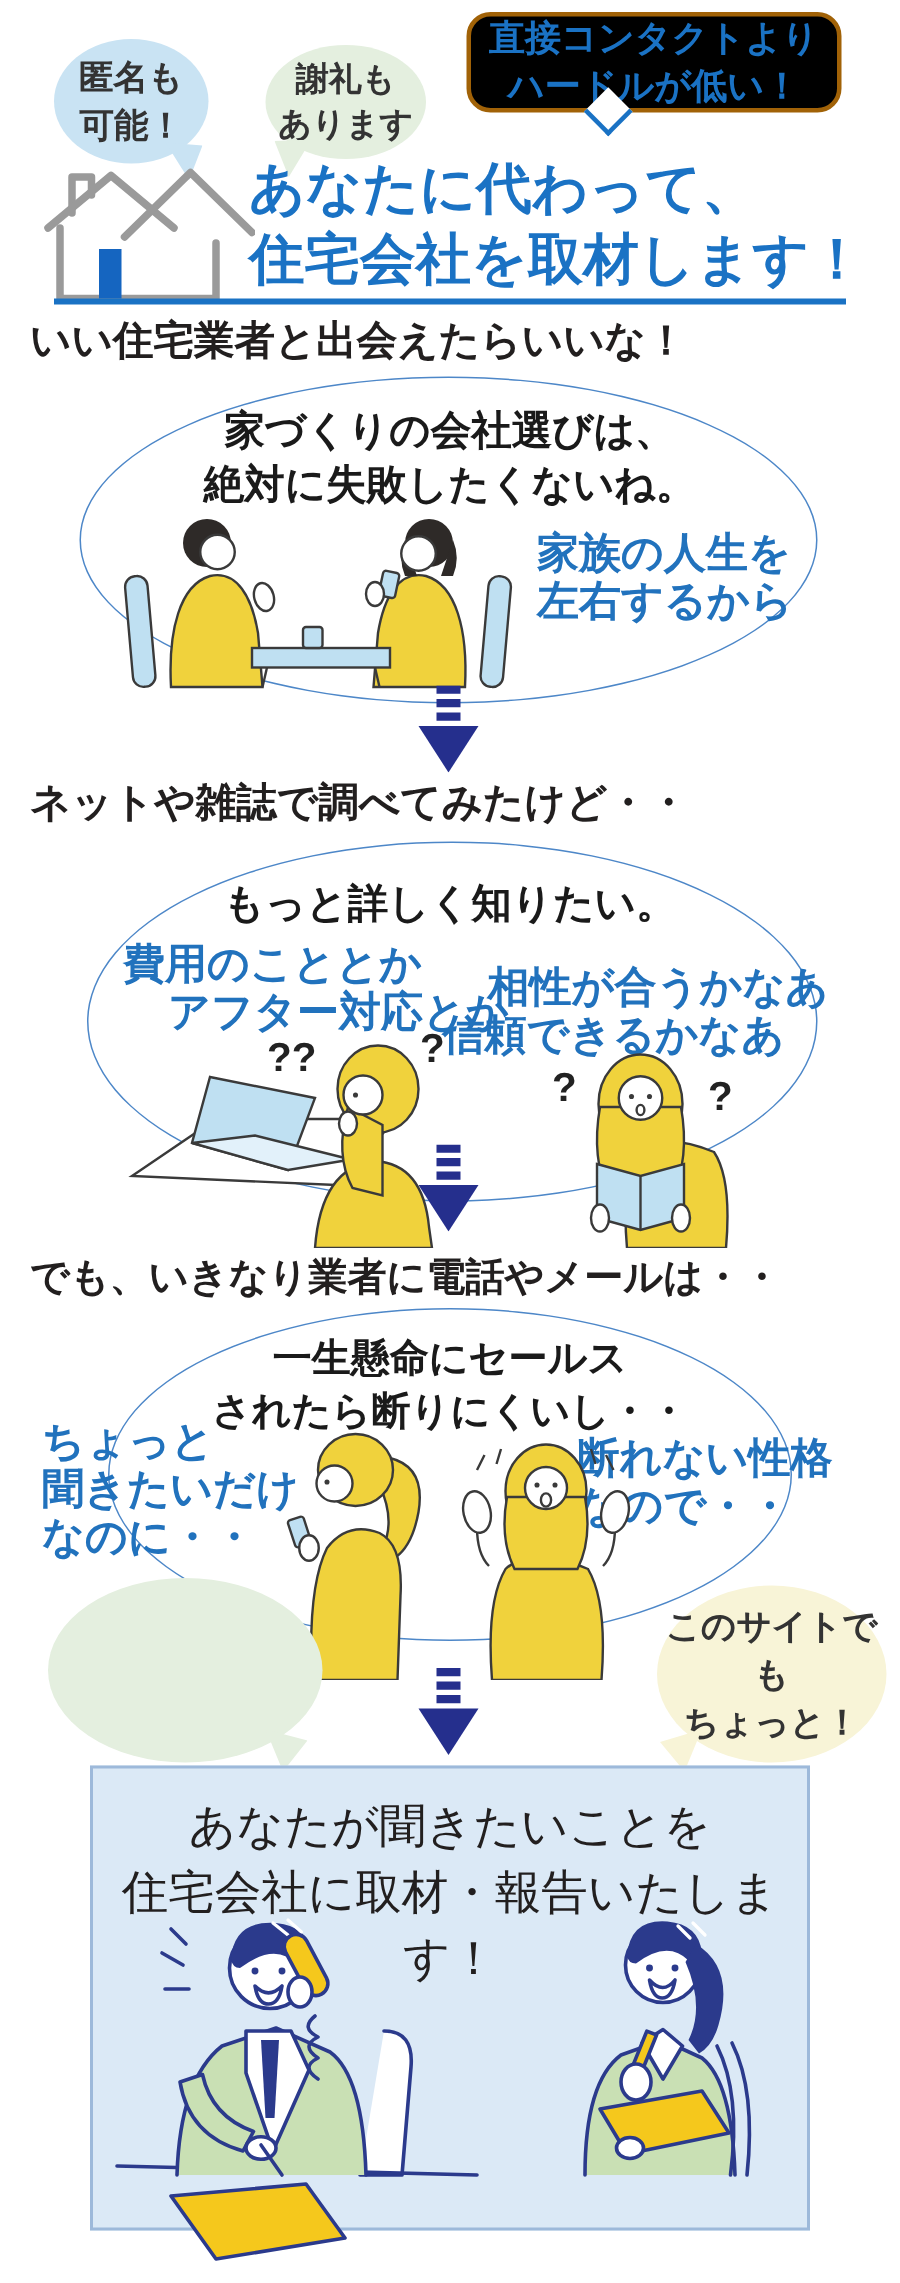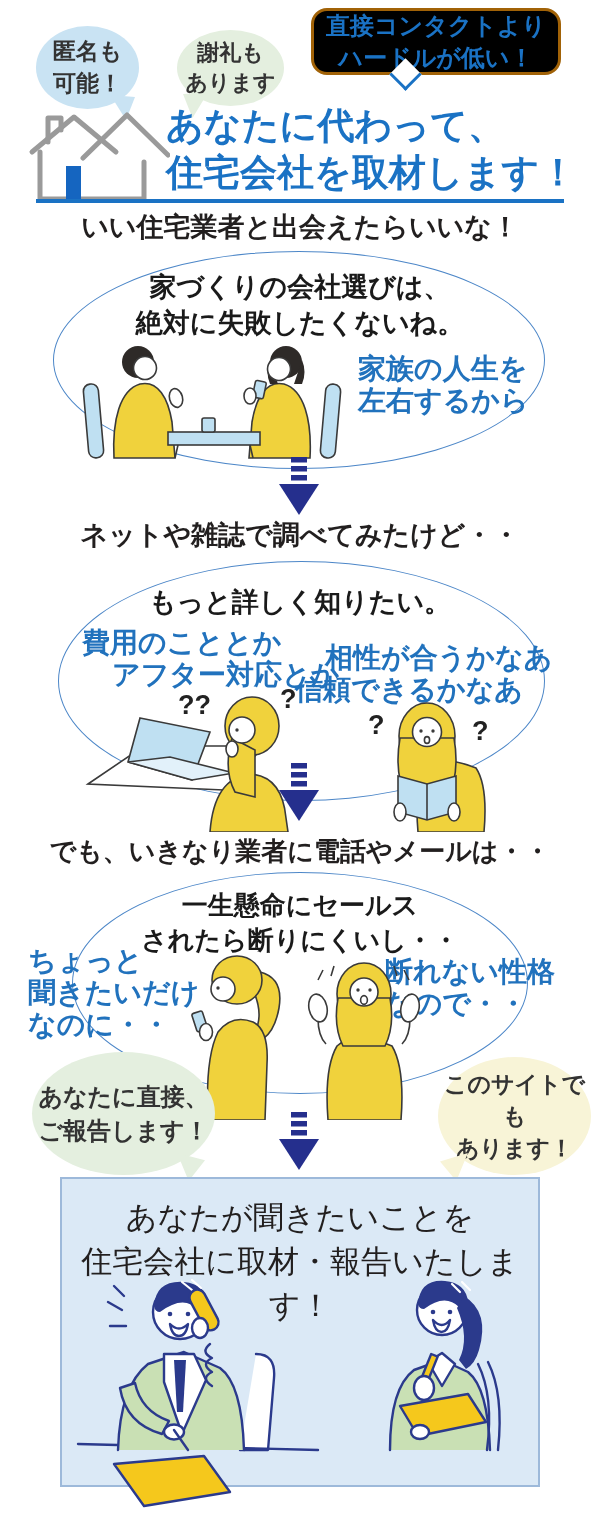--- a/index.html
+++ b/index.html
@@ -32,21 +32,21 @@
     clip-path:polygon(82% 0,0 30%,48% 100%);}
   .b-site .bubble-text{font-size:23px;font-weight:bold;color:#333;line-height:1.4;}
 
   
   .house{position:absolute;left:28px;top:108px;width:142px;height:94px;}
   .main-title{position:absolute;left:166px;top:103px;width:434px;font-size:37px;font-weight:bold;
     color:#1a72c4;line-height:1.27;letter-spacing:0;}
   .title-underline{position:absolute;left:36px;top:199px;width:528px;height:4px;background:#1a72c4;}
 
   
-  .sec-heading{position:absolute;left:0;width:600px;text-align:center;font-size:27px;font-weight:bold;color:#221f1f;}
+  .sec-heading{position:absolute;left:0;width:600px;text-align:left;font-size:27px;font-weight:bold;color:#221f1f;padding-left:20px;}
   .h-s1{top:209px;}
   .h-s2{top:517px;}
   .h-s3{top:834px;font-size:26px;}
   .ellipse{position:absolute;border:1.5px solid #4d87c8;border-radius:50%;}
   .e-s1{left:53px;top:251px;width:492px;height:218px;}
   .e-s2{left:58px;top:561px;width:487px;height:240px;}
   .e-s3{left:72px;top:872px;width:456px;height:222px;}
   .quote{position:absolute;left:0;width:600px;text-align:center;
     font-family:"Liberation Serif","DejaVu Serif",serif;font-weight:700;
     font-size:27px;color:#1a1a1a;line-height:1.33;}
@@ -232,27 +232,25 @@
       <circle cx="190" cy="44" r="1.7" fill="#3a3a3a" stroke="none"></circle>
       <circle cx="202" cy="44" r="1.7" fill="#3a3a3a" stroke="none"></circle>
       <ellipse cx="196" cy="54" rx="3.4" ry="4.4" fill="#fff"></ellipse>
       <path d="M158 98 q-8 -8 -8 -26 M234 98 q8 -8 8 -26" fill="none"></path>
       <ellipse cx="150" cy="62" rx="9" ry="14" fill="#fff" transform="rotate(-12 150 62)"></ellipse>
       <ellipse cx="242" cy="62" rx="9" ry="14" fill="#fff" transform="rotate(12 242 62)"></ellipse>
     </g>
   </svg>
 
   <div class="bubble b-direct">
-    <span class="bubble-text pre">あなたに直接、
-ご報告します！</span>
     <span class="tail"></span>
   </div>
   <div class="bubble b-site">
     <span class="bubble-text pre">このサイトでも
-あります！</span>
+ちょっと！</span>
     <span class="tail"></span>
   </div>
 
   <svg class="arrow a-3" viewBox="0 0 42 58">
     <g fill="#252f8d">
       <rect x="13" y="0" width="16" height="5.5"></rect>
         <rect x="13" y="9" width="16" height="5.5"></rect>
       <rect x="13" y="18" width="16" height="5.5"></rect>
       <polygon points="1,27 41,27 21,58"></polygon>
     </g>

